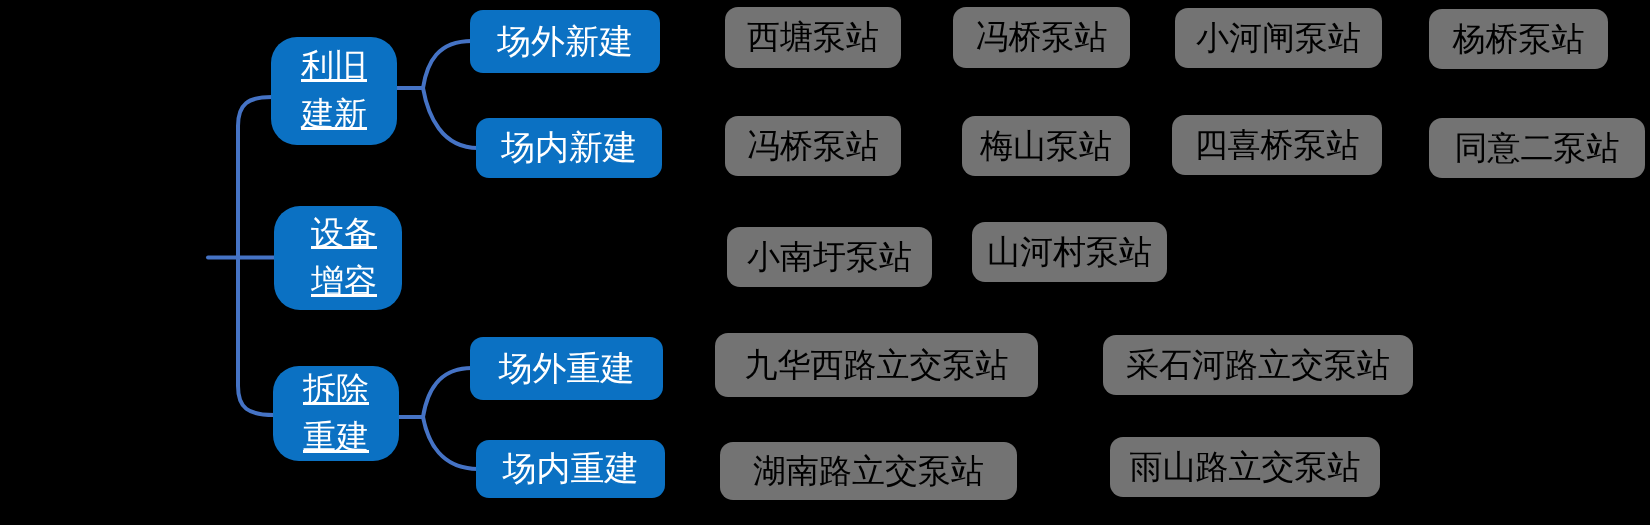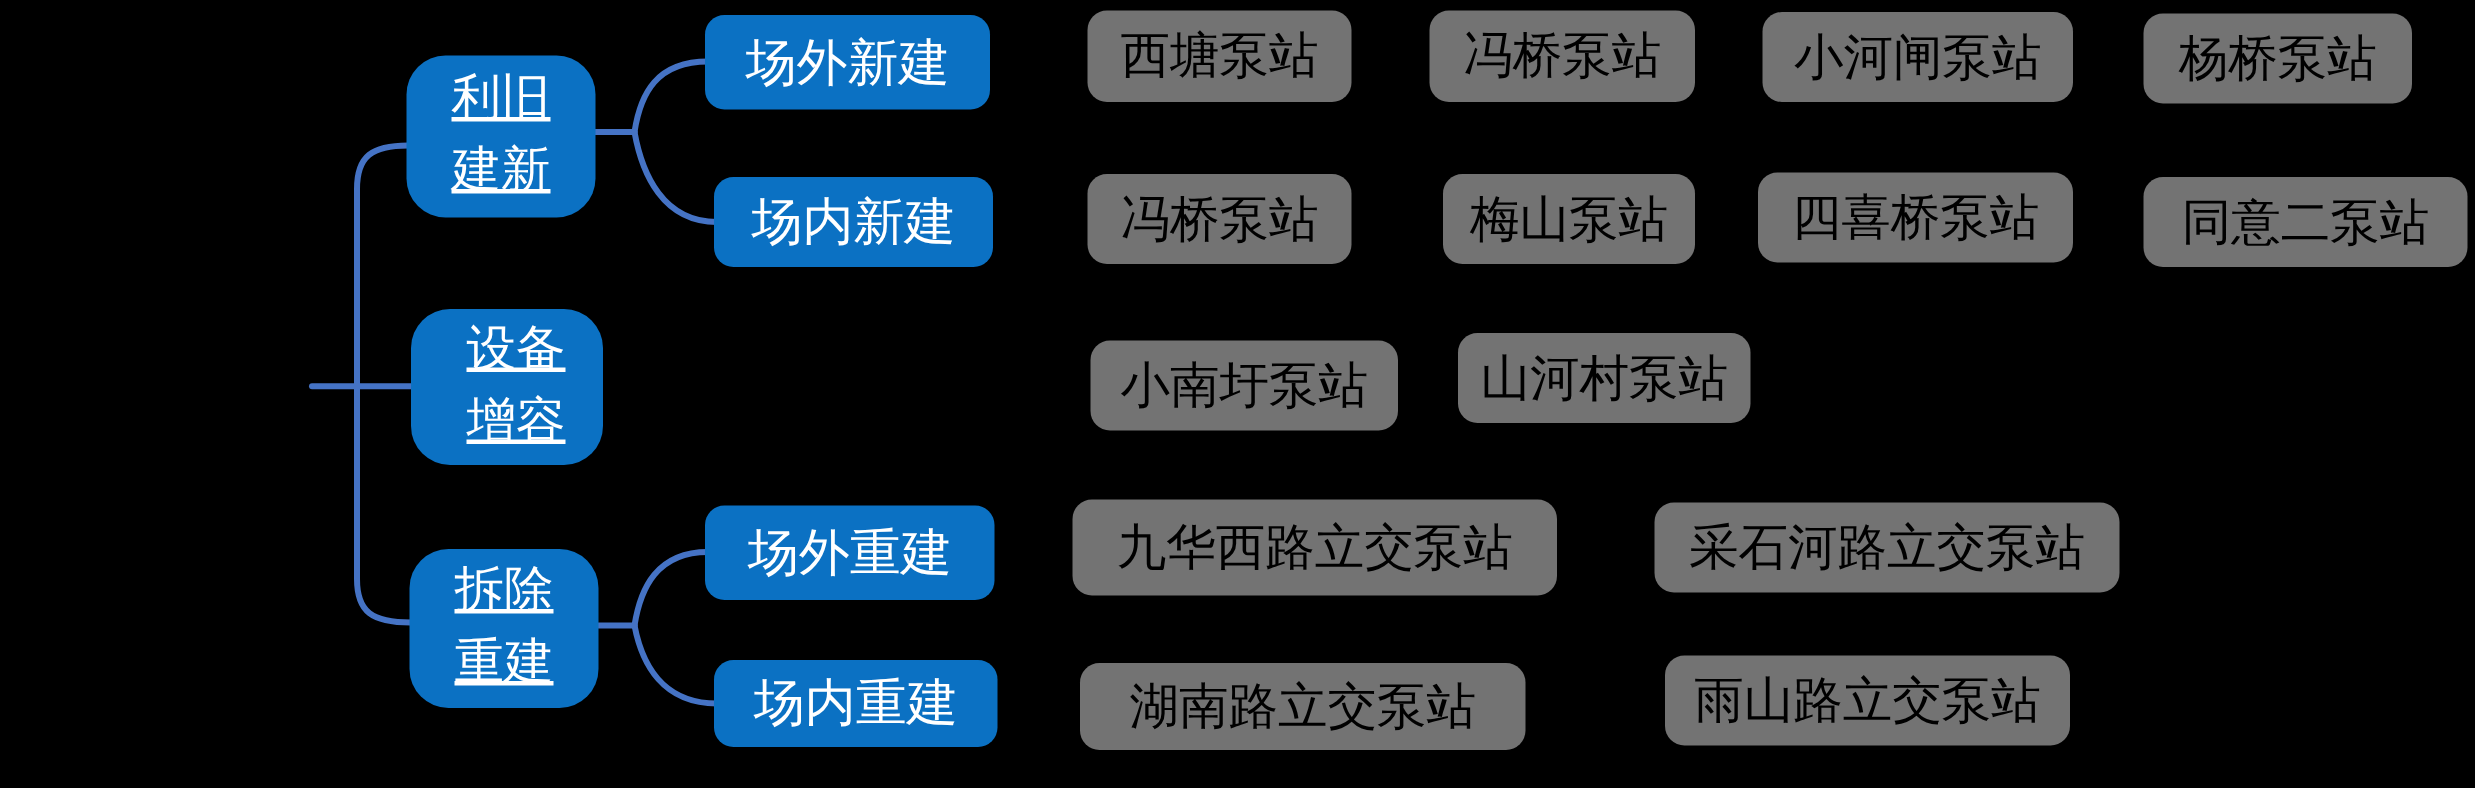--- a/index.html
+++ b/index.html
@@ -67,21 +67,21 @@
     <path d="M 423 417 C 428 443 442 469 478 469"></path>
   </svg>
 
 
   <div class="node dark branch" style="left:271px; top:37px; width:126px; height:108px;">利旧
 建新</div>
 
   <div class="node dark branch" style="left:274px; top:206px; width:128px; height:104px;padding-left:12px;">设备
 增容</div>
 
-  <div class="node dark branch" style="left:273px; top:366px; width:126px; height:106px;">拆除
+  <div class="node dark branch" style="left:273px; top:366px; width:126px; height:95px;">拆除
 重建</div>
 
   <div class="node dark" style="left:470px; top:10px; width:190px; height:63px;">场外新建</div>
 
   <div class="node dark" style="left:476px; top:118px; width:186px; height:60px;">场内新建</div>
 
   <div class="node dark" style="left:470px; top:337px; width:193px; height:63px;">场外重建</div>
 
   <div class="node dark" style="left:476px; top:440px; width:189px; height:58px;">场内重建</div>
 

